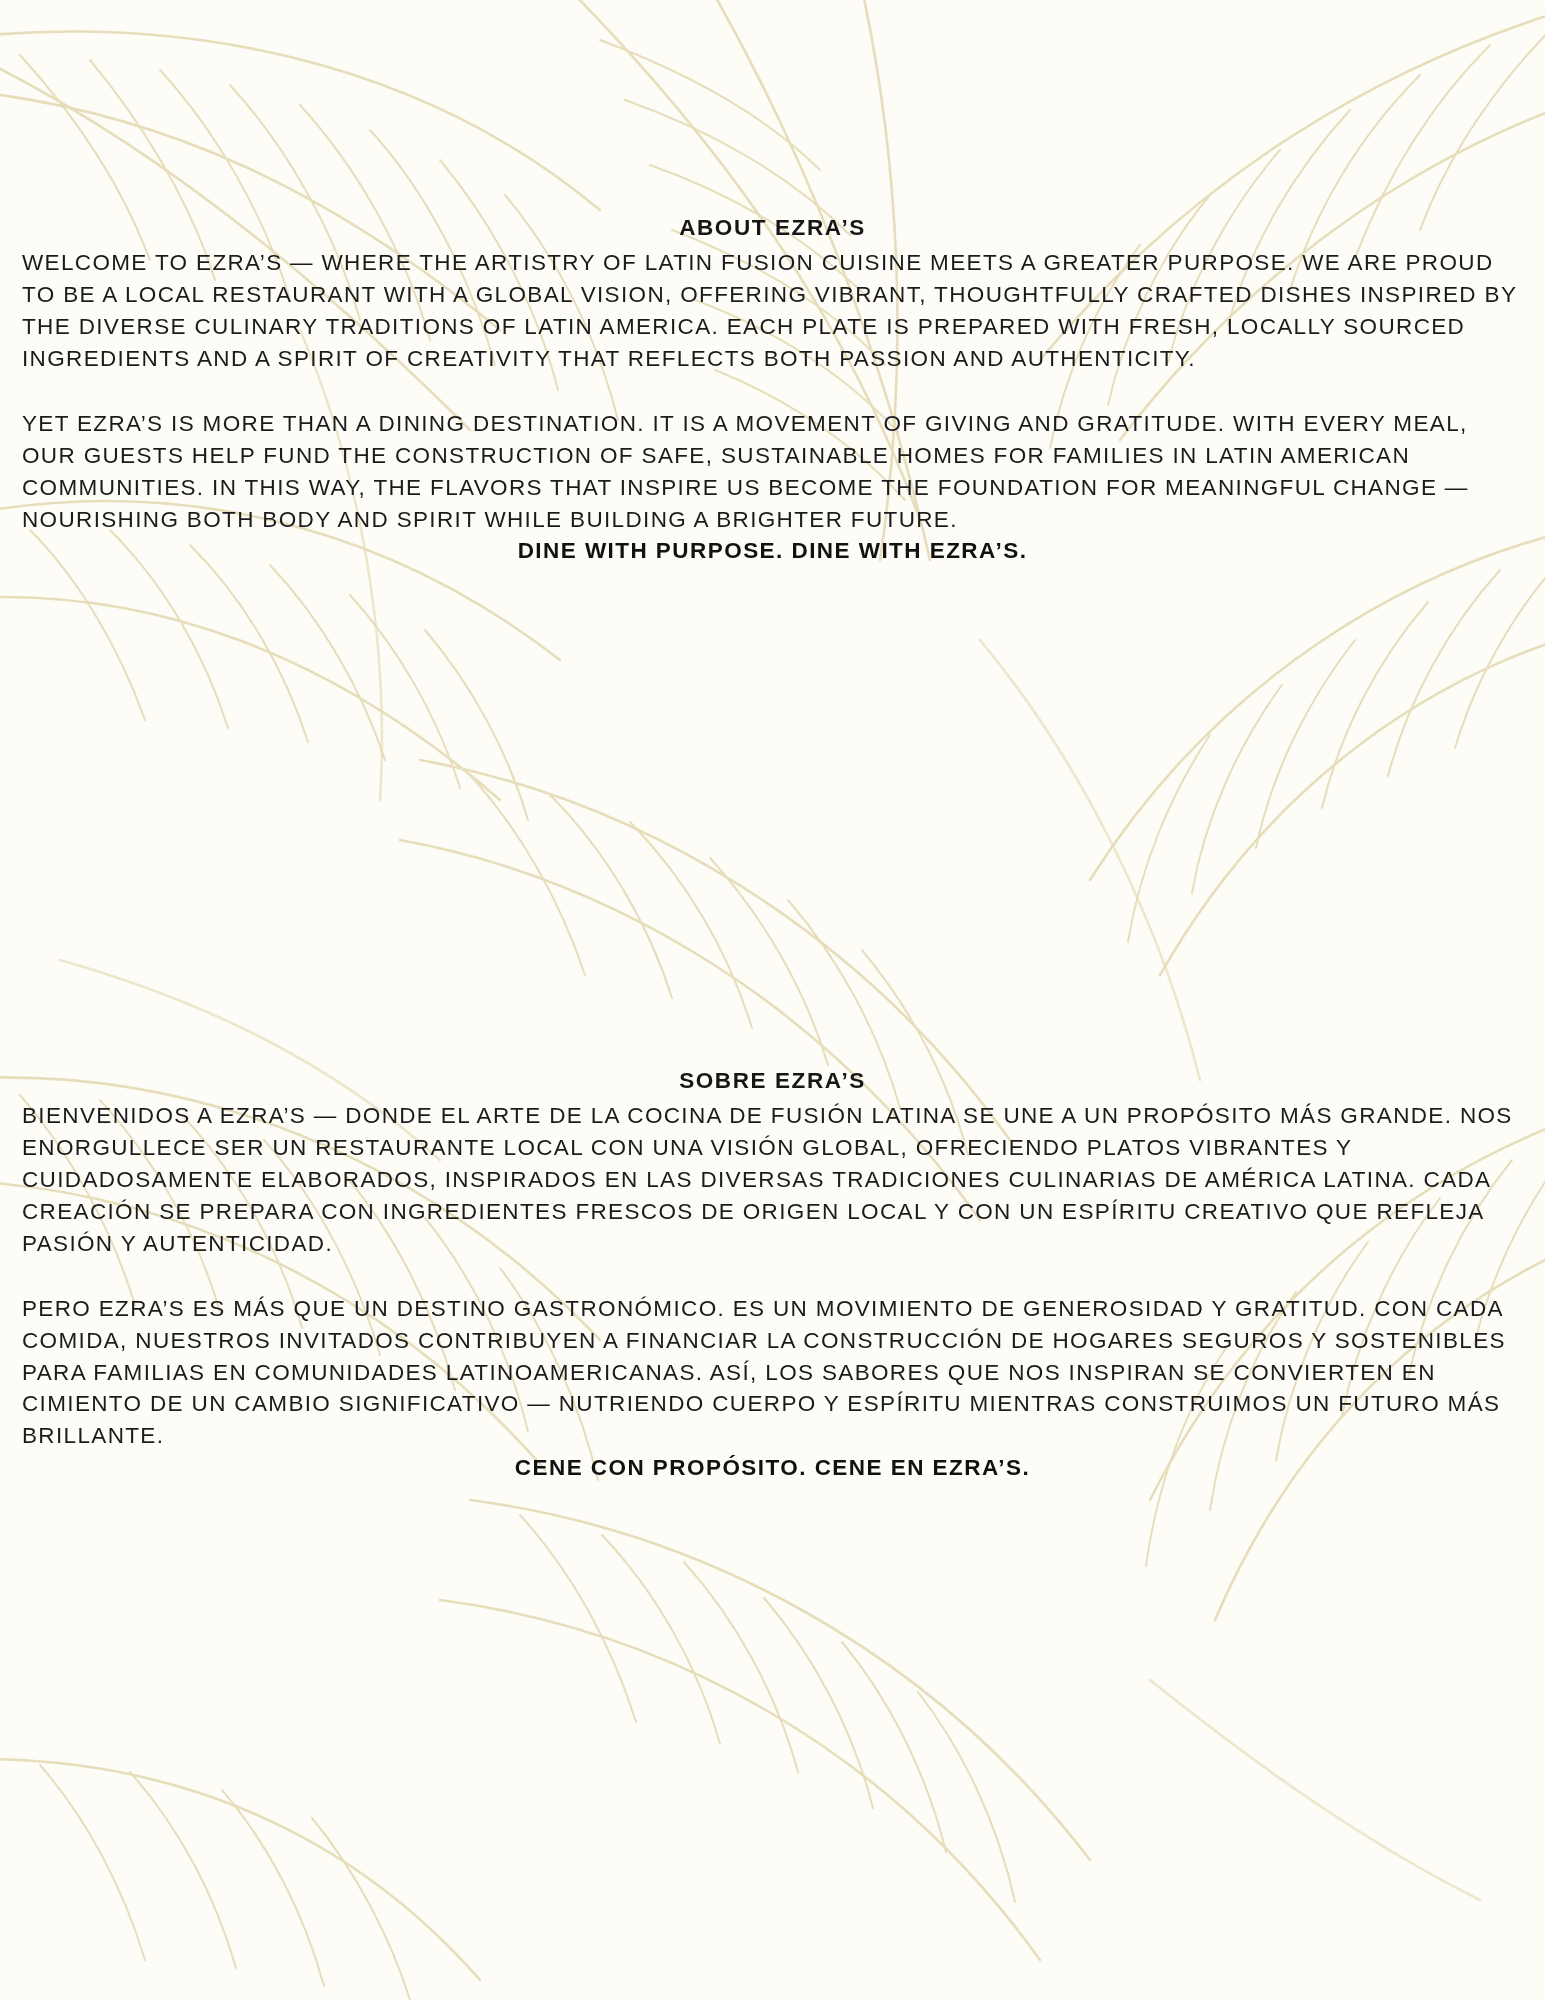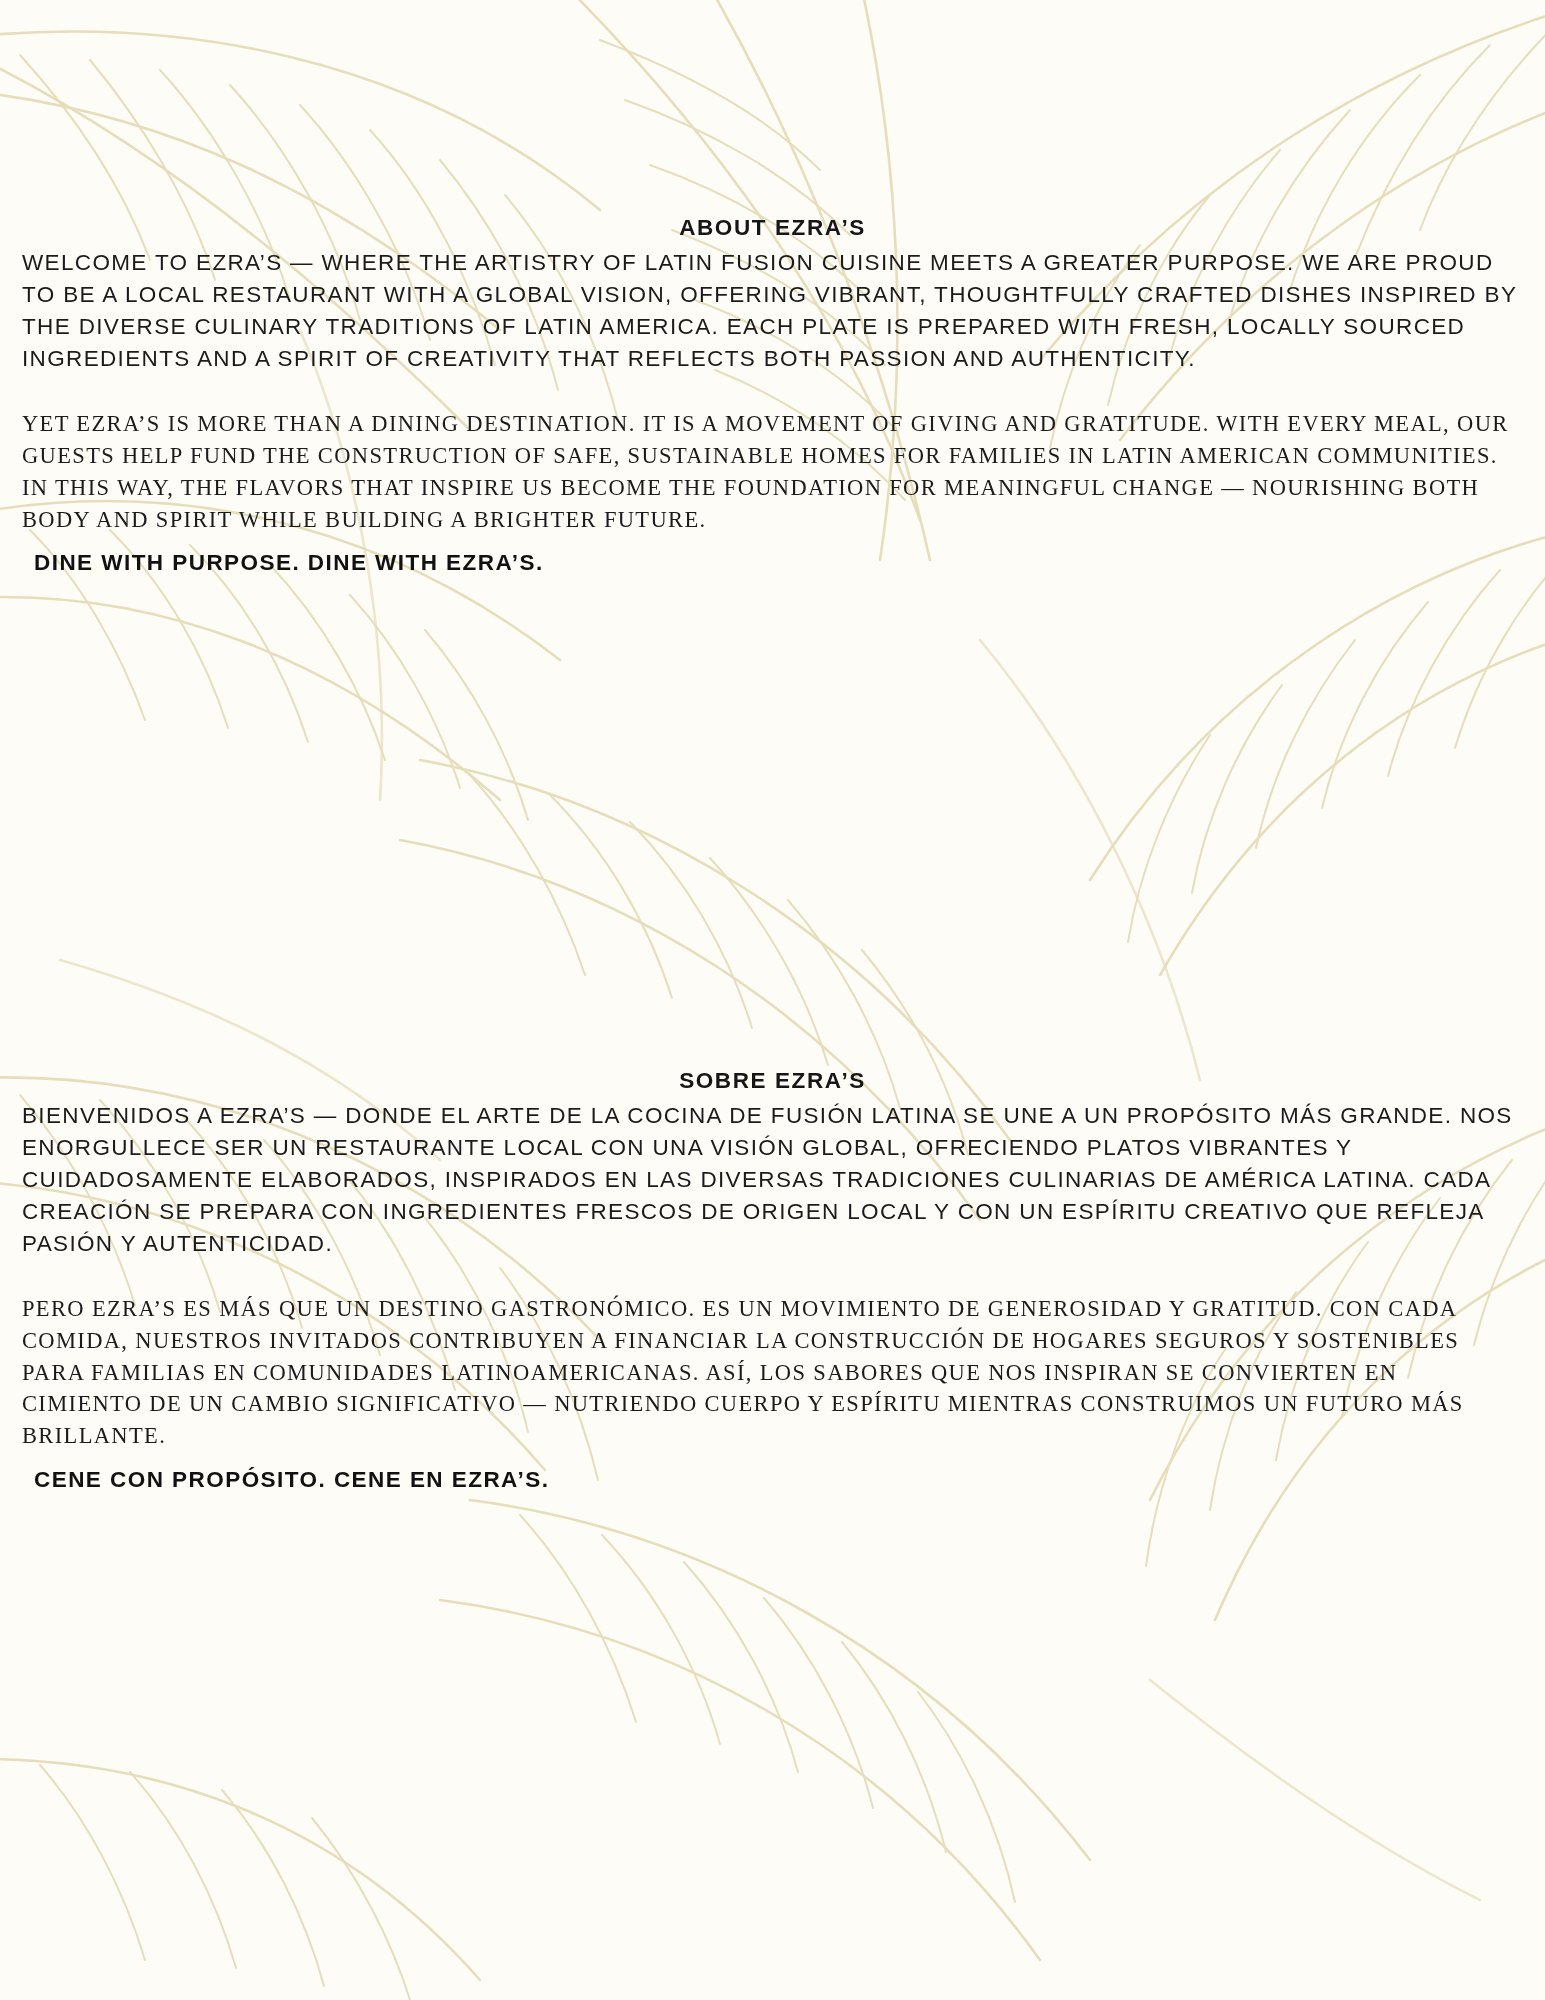--- a/index.html
+++ b/index.html
@@ -53,29 +53,29 @@
     text-align: left;
     font-size: 22.5px;
     letter-spacing: 1.35px;
     color: #1b1b1b;
     line-height: 1.42;
     margin: 0;
     font-weight: 400;
   }
   .para + .para {
     margin-top: 33px;
-    font-family: Liberation Serif, serif;
   }
   .tagline {
+    text-align: center;
     font-size: 22.5px;
     font-weight: bold;
     letter-spacing: 1.45px;
     color: #111;
     line-height: 1.42;
-    margin: 12px;
+    margin: 0;
   }
 </style>
 </head>
 <body>
 
 <svg id="bg-pattern" viewBox="0 0 1545 2000" preserveAspectRatio="none" xmlns="http://www.w3.org/2000/svg">
   <rect x="0" y="0" width="1545" height="2000" fill="#fdfcf7"></rect>
   <g stroke="#e6dcb8" stroke-width="2.6" fill="none" opacity="0.95" stroke-linecap="round">
 
     <path d="M-60 40 C 180 10, 420 60, 600 210"></path>

